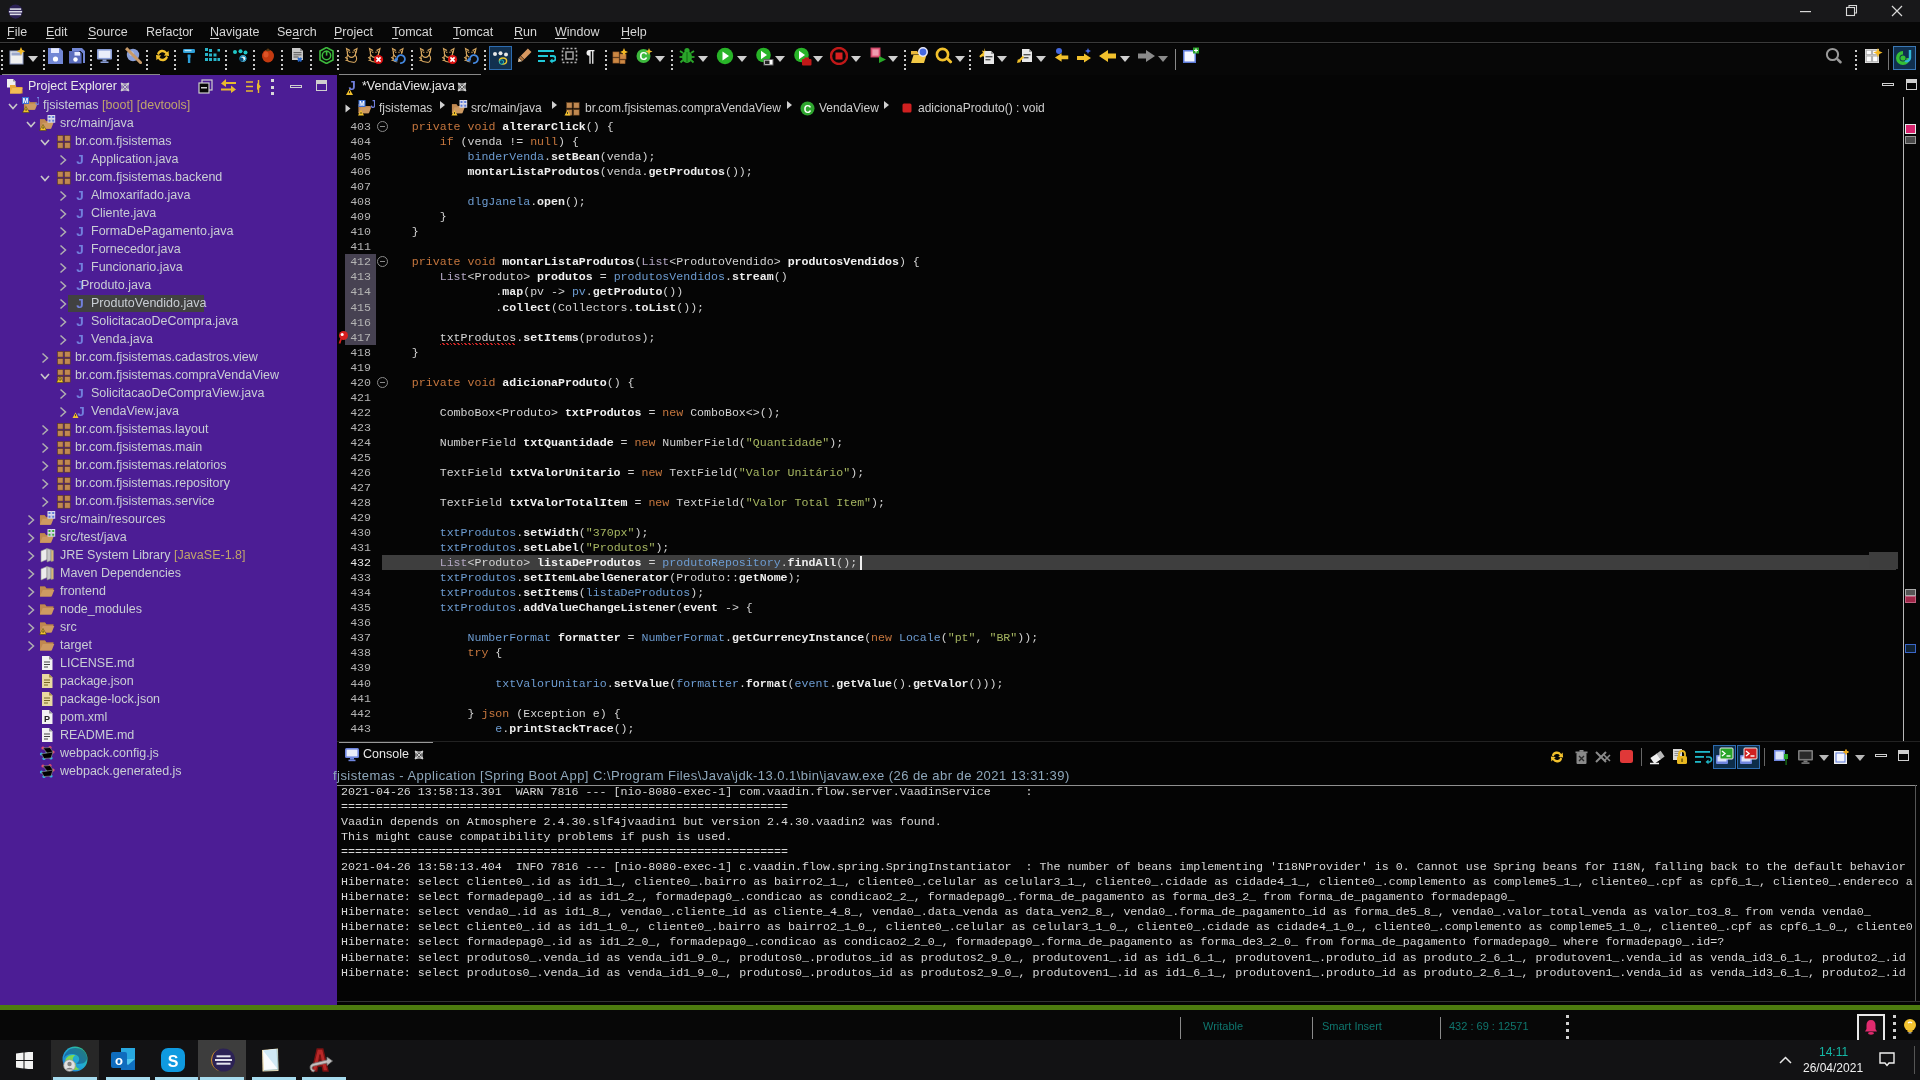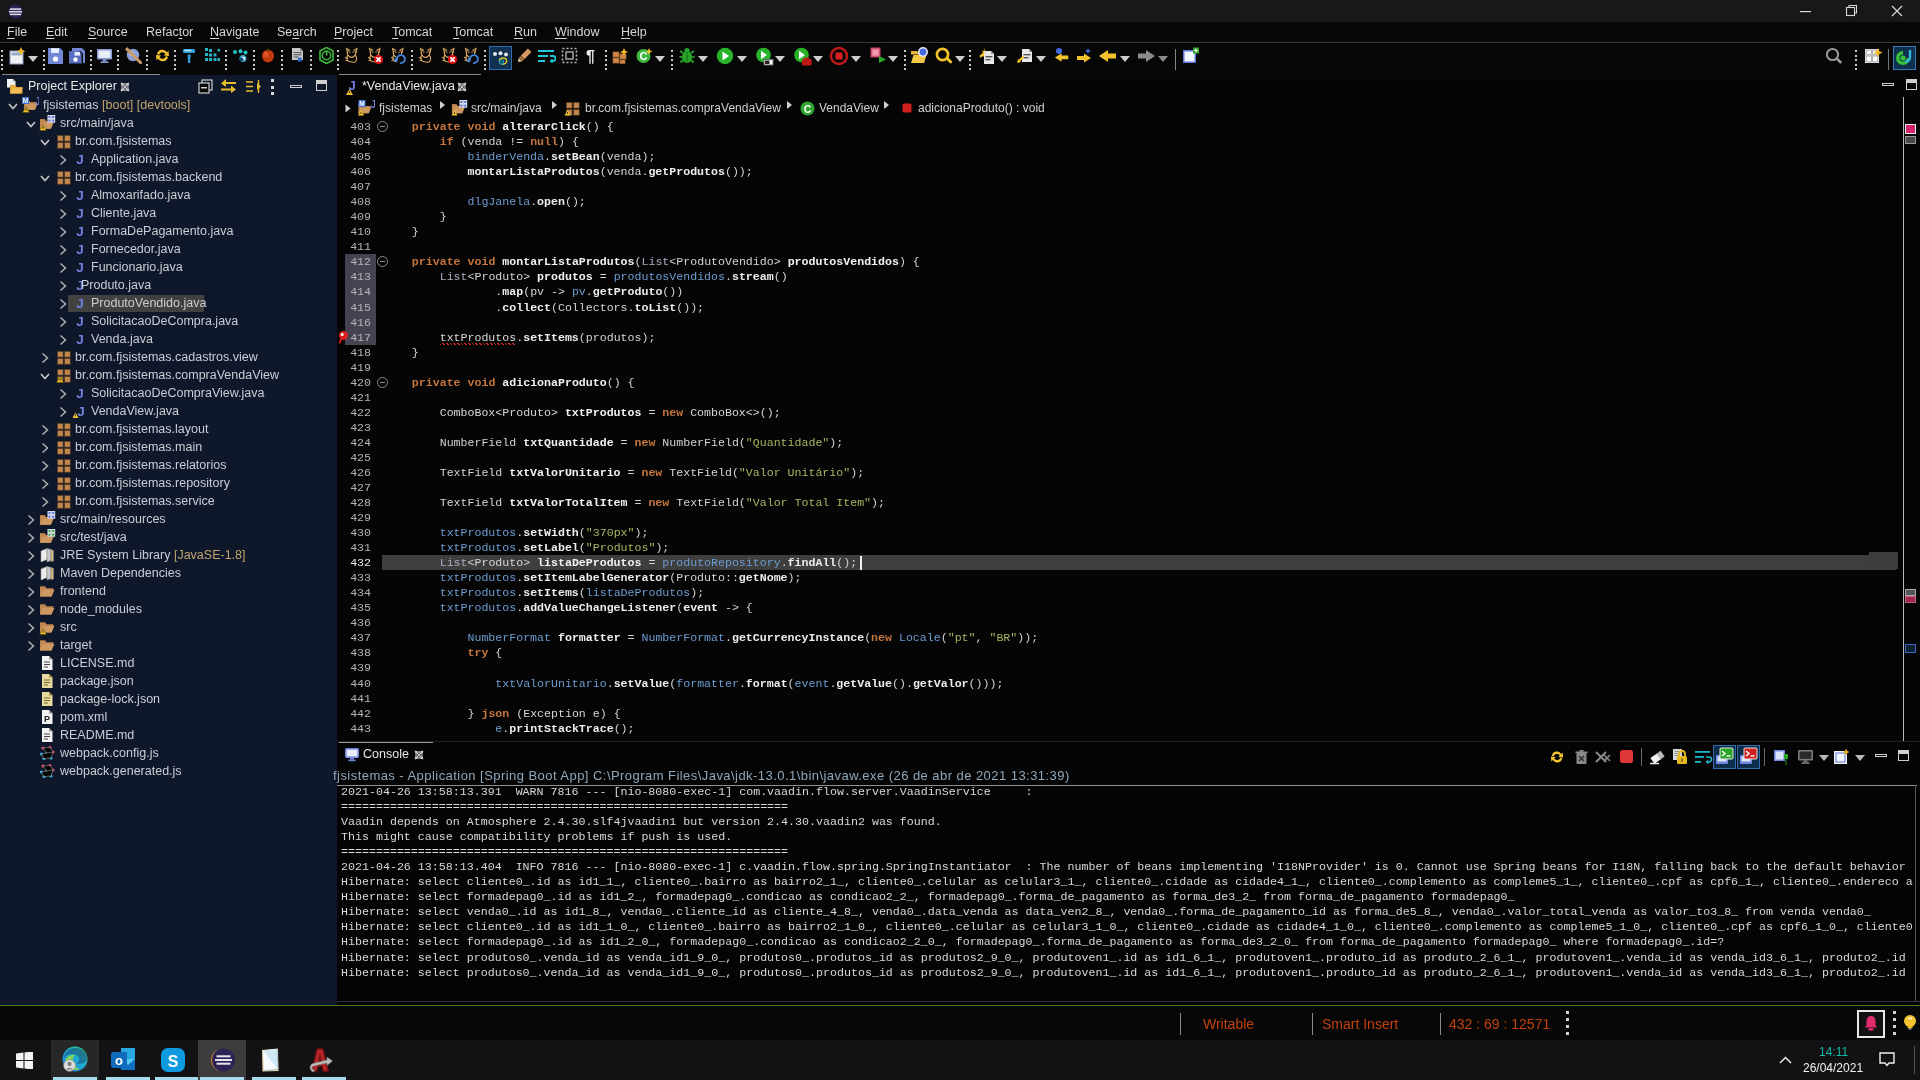--- a/index.html
+++ b/index.html
@@ -14,51 +14,51 @@
 #menu { position:absolute; left:0; top:22px; width:1920px; height:21px; background:#070707; border-bottom:1px solid #3a3a3a; color:#d6d6d6; font-size:12.5px; }
 #menu span { position:absolute; top:3px; }
 #menu u { text-decoration-thickness:1px; text-underline-offset:2px; }
 
 #toolbar { position:absolute; left:0; top:44px; width:1920px; height:31px; background:#070707; }
 .tsep { position:absolute; top:6px; width:2px; height:20px;
   background-image:repeating-linear-gradient(to bottom,#c8c8c8 0 2px,transparent 2px 4.5px); }
 .ticon { position:absolute; top:3px; }
 .caret { position:absolute; width:0; height:0; border-left:5px solid transparent; border-right:5px solid transparent; border-top:6px solid #cfcfcf; top:12px; }
 
-#explorer { position:absolute; left:0; top:75px; width:337px; height:930px; background:#0f172a;padding-left:20px; }
+#explorer { position:absolute; left:0; top:75px; width:337px; height:930px; background:#4c1d95;padding-left:20px; }
 #explorer .tabrow { position:absolute; left:0; top:0; width:337px; height:24px; }
 .tree { position:absolute; left:0; top:0px; width:337px; color:#c9ced4; font-size:12.5px; }
 .trow { position:absolute; height:18px; width:337px; }
 .trow .lbl { position:absolute; top:1px; white-space:nowrap; }
 .dec { color:#c0a46c; }
 
 #editor { position:absolute; left:337px; top:75px; width:1583px; height:667px; background:#050505; }
 #edtabs { position:absolute; left:0; top:0; width:1583px; height:23px; }
 #crumbs { position:absolute; left:0; top:23px; width:1583px; height:21px; font-size:12px; color:#cfcfcf; }
 #crumbs span { position:absolute; top:3px; white-space:nowrap; }
 .carrow { position:absolute; top:6px; width:0; height:0; border-top:4px solid transparent; border-bottom:4px solid transparent; border-left:5px solid #d0d0d0; }
 #code { position:absolute; left:0px; top:44px; width:1583px; height:623px; overflow:hidden;
   font-family:"Liberation Mono", monospace; font-size:11.6px; line-height:15.04px; }
 .cl { position:absolute; left:47px; white-space:pre; tab-size:4; color:#d4d4d4; height:15.04px; }
 .ln { position:absolute; left:10px; width:24px; text-align:right; color:#b4b4b4; height:15.04px; }
-.k { color:#c5763e; font-weight:bold;text-align:center; }
+.k { color:#c5763e; font-weight:normal;text-align:center; }
 .s { color:#a6b661; }
 .f { color:#6d9cd1; }
 .m { color:#ededed; font-weight:bold; }
 .d { color:#f2f2f2; font-weight:bold; }
 .iv { color:#b3a7c3; }
 .sq { color:#d8d8d8; background-image:repeating-linear-gradient(45deg, #cc2424 0 1.2px, transparent 1.2px 2.6px); background-size:100% 2px; background-position:0 100%; background-repeat:repeat-x; padding-bottom:1px; }
 .fold { position:absolute; left:40px; width:11px; height:11px; border:1px solid #8a8a8a; border-radius:50%; color:#8a8a8a; }
 .fold:before { content:""; position:absolute; left:2px; top:4px; width:5px; height:1px; background:#8a8a8a; }
 
 #console { position:absolute; left:337px; top:742px; width:1583px; height:263px; background:#040404; }
 #content-log { position:absolute; left:4px; top:42px; width:1576px; height:218px; overflow:hidden;
   font-family:"Liberation Mono", monospace; font-size:11.65px; line-height:15.05px; color:#d8d8d8; white-space:pre; }
 
-#status { position:absolute; left:0; top:1005px; width:1920px; height:35px; background:#070707; border-top:1px solid #4d7c0f; color:#c2410c; font-size:14px; }
+#status { position:absolute; left:0; top:1005px; width:1920px; height:35px; background:#070707; border-top:5px solid #4d7c0f; color:#0f766e; font-size:11px; }
 .ssep { position:absolute; top:7px; width:1px; height:22px; background:#8a8a8a; }
 .dots3 { position:absolute; width:3px; height:26px; top:5px;
   background-image:repeating-linear-gradient(to bottom,#d0d0d0 0 3px,transparent 3px 7px); }
 
 #taskbar { position:absolute; left:0; top:1040px; width:1920px; height:40px; background:#121214; }
 .slot { position:absolute; top:0; width:48px; height:40px; }
 .underl { position:absolute; bottom:0; height:3px; background:#a7dcef; }
 </style>
 </head>
 <body>

